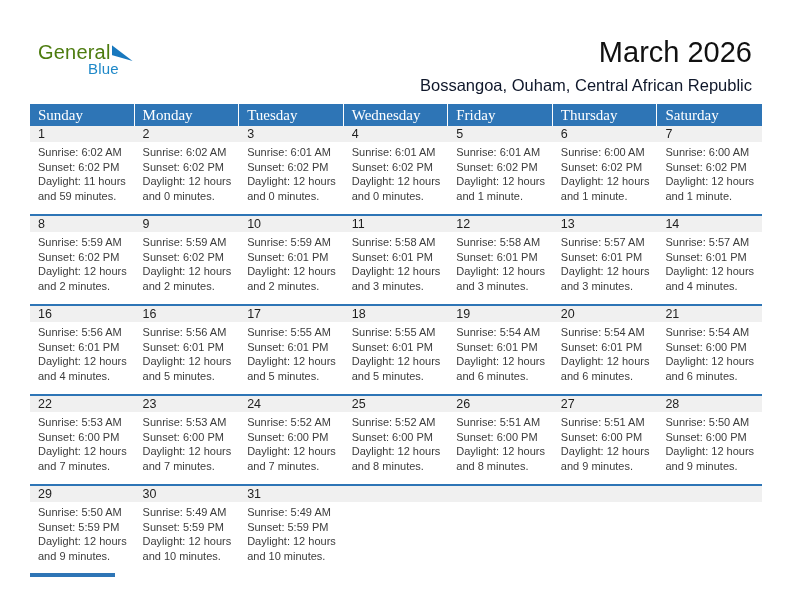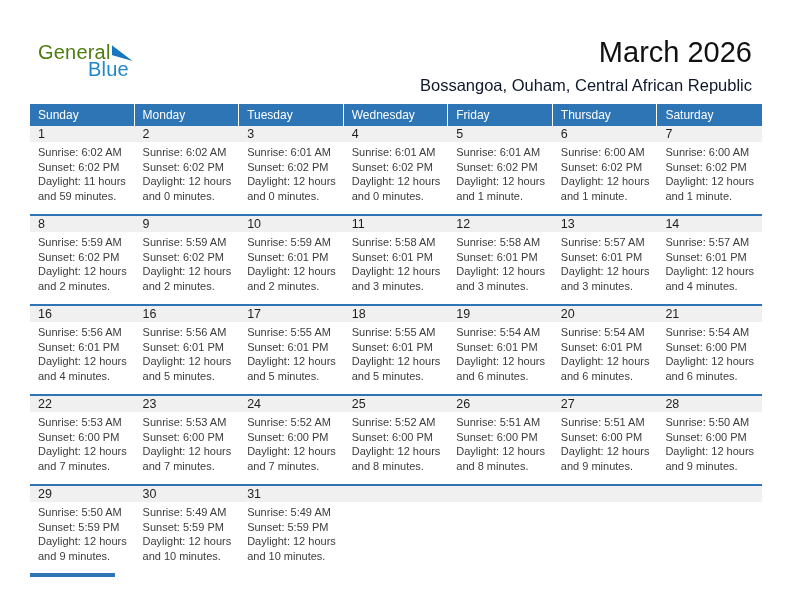--- a/index.html
+++ b/index.html
@@ -13,26 +13,26 @@
   *{box-sizing:border-box;}
   html,body{margin:0;padding:0;}
   body{
     width:792px;height:612px;background:#ffffff;position:relative;overflow:hidden;
     font-family:"Liberation Sans", sans-serif;
   }
   .logo{position:absolute;left:38px;top:42px;}
   .logo-top{font-size:20px;line-height:20px;color:#4d7c0f;font-weight:500;letter-spacing:.2px;white-space:nowrap;}
   .logo-tri{display:inline-block;width:21px;height:16px;background:var(--tri-blue);
     clip-path:polygon(0 0,0 62%,100% 100%);margin-left:1px;vertical-align:-2px;}
-  .logo-blue{font-size:20px;line-height:20px;color:var(--logo-blue);font-weight:500;margin:-3px 0 0 50px;letter-spacing:.2px;}
+  .logo-blue{font-size:15px;line-height:20px;color:var(--logo-blue);font-weight:500;margin:-3px 0 0 50px;letter-spacing:.2px;}
   .title{position:absolute;top:36px;right:40px;font-size:29px;color:#111;white-space:nowrap;}
   .subtitle{position:absolute;top:76px;right:40px;font-size:16.5px;color:#0f172a;white-space:nowrap;}
   .calendar{position:absolute;left:30px;top:104px;width:732px;}
   .weekday-row{display:grid;grid-template-columns:repeat(7,1fr);background:var(--header-blue);height:22px;}
-  .weekday-cell{color:#fff;font-size:12px;line-height:22px;padding-left:8px;border-right:1px solid #fdfdfd;overflow:hidden;}
+  .weekday-cell{color:#fff;font-size:15px;line-height:22px;padding-left:8px;border-right:1px solid #fdfdfd;overflow:hidden;font-family:Liberation Serif, serif;}
   .weekday-cell:last-child{border-right:none;}
   .week{border-top:2px solid var(--header-blue);}
   .week:first-child{border-top:none;}
   .num-row{display:grid;grid-template-columns:repeat(7,1fr);background:var(--band-gray);height:16px;}
   .num-cell{font-size:12.5px;line-height:16px;padding-left:8px;color:var(--num-dark);}
   .content-row{display:grid;grid-template-columns:repeat(7,1fr);height:72px;}
   .day-lines{padding:3px 4px 17px 8px;font-size:11px;line-height:14.6px;color:var(--text-dark);white-space:nowrap;overflow:hidden;}
   .bottom-line{position:absolute;left:30px;top:573px;width:85px;height:4px;background:var(--header-blue);}
 </style>
 </head>

